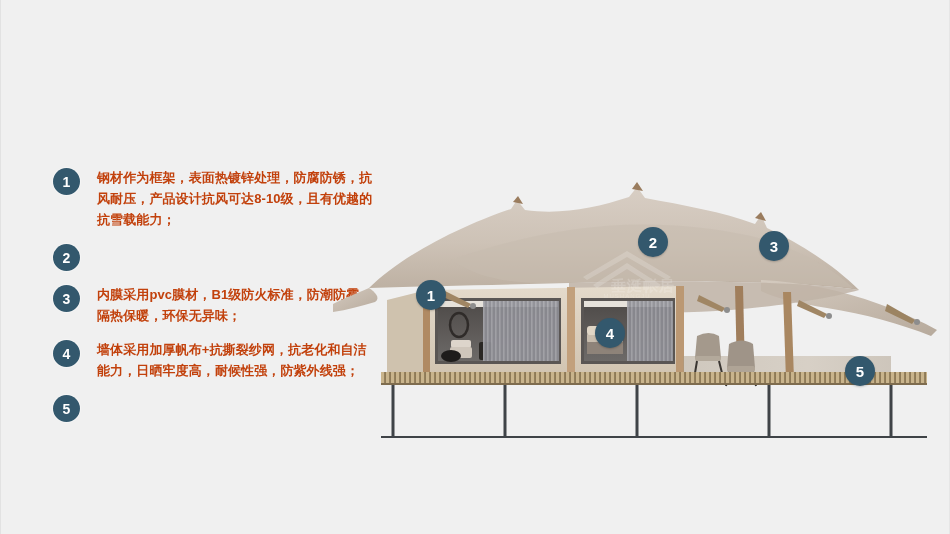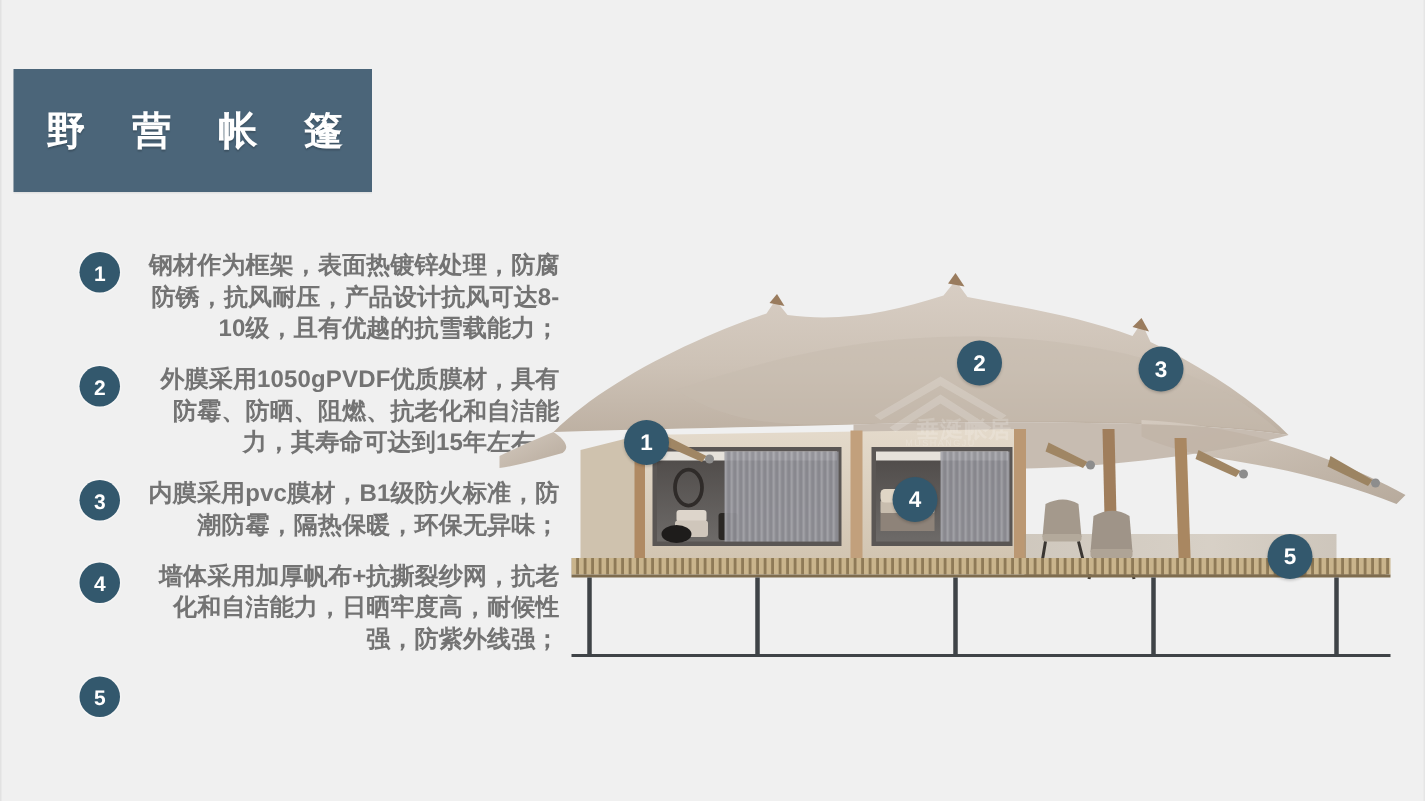--- a/index.html
+++ b/index.html
@@ -57,26 +57,25 @@
     color:#ffffff;
     font-size:14px;
     font-weight:bold;
     display:flex;align-items:center;justify-content:center;
     margin-right:17px;
     margin-top:1px;
     box-shadow:0 0 0 1px rgba(255,255,255,0.35);
   }
   .feature-text{
     flex:1 1 auto;
-    color:#737373;
-    font-size:16px;
+    color:#c2410c;
+    font-size:13px;
     line-height:21px;
     font-weight:bold;
     letter-spacing:0.1px;
-    text-align:right;
   }
 
   
   .tent-figure{
     position:absolute;
     left:330px;top:140px;
     width:620px;height:300px;
   }
   .tent-svg{display:block;width:620px;height:300px;}
 
@@ -116,34 +115,30 @@
     position:absolute;left:0;top:46px;width:120px;
     text-align:center;color:#ffffff;
     font-size:6px;letter-spacing:1px;white-space:nowrap;
   }
 </style>
 </head>
 <body>
 
 <div id="page">
 
-  <div class="title-bar">
-    <span class="title-text">野 营 帐 篷</span>
-  </div>
 
   <div class="feature-list">
 
     <div class="feature-item">
       <span class="badge">1</span>
       <span class="feature-text">钢材作为框架，表面热镀锌处理，防腐防锈，抗风耐压，产品设计抗风可达8-10级，且有优越的抗雪载能力；</span>
     </div>
 
     <div class="feature-item">
       <span class="badge">2</span>
-      <span class="feature-text">外膜采用1050gPVDF优质膜材，具有防霉、防晒、阻燃、抗老化和自洁能力，其寿命可达到15年左右；</span>
     </div>
 
     <div class="feature-item">
       <span class="badge">3</span>
       <span class="feature-text">内膜采用pvc膜材，B1级防火标准，防潮防霉，隔热保暖，环保无异味；</span>
     </div>
 
     <div class="feature-item">
       <span class="badge">4</span>
       <span class="feature-text">墙体采用加厚帆布+抗撕裂纱网，抗老化和自洁能力，日晒牢度高，耐候性强，防紫外线强；</span>

